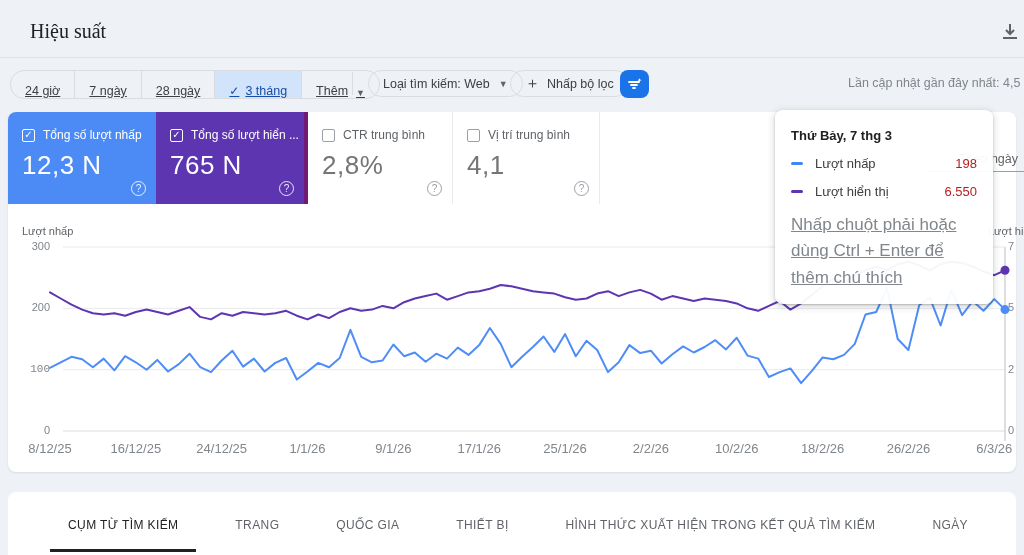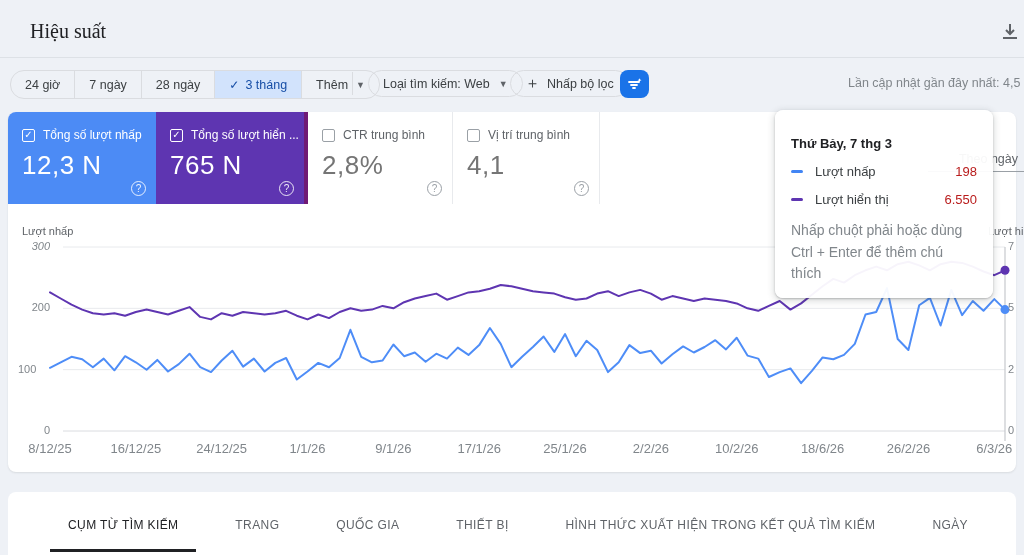--- a/index.html
+++ b/index.html
@@ -10,21 +10,21 @@
     color:#202124;-webkit-font-smoothing:antialiased;
   }
   
   .page-title{position:absolute;left:30px;top:20px;font-size:20px;font-weight:400;color:#202124;font-family:Liberation Serif, serif;}
   .dl-icon{position:absolute;left:1002px;top:23px;width:30px;height:20px;color:#5f6368;}
   .header-divider{position:absolute;left:0;top:57px;width:1024px;height:1px;background:#dde1e6;}
 
   
   .chip-row{position:absolute;left:0;top:70px;width:1024px;height:27px;}
   .seg{position:absolute;left:10px;top:0;display:flex;height:27px;border:1px solid #dadce0;border-radius:14px;overflow:hidden;background:transparent;}
-  .seg-item{display:flex;align-items:center;gap:6px;padding:0 14px;font-size:12.5px;color:#3c4043;border-left:1px solid #dadce0;cursor:pointer;white-space:nowrap;background:transparent;}
+  .seg-item{display:flex;align-items:flex-end;gap:6px;padding:0 14px;font-size:12.5px;color:#3c4043;border-left:1px solid #dadce0;cursor:pointer;white-space:nowrap;background:transparent;text-decoration:underline;}
   .seg-item:first-child{border-left:none;}
   .seg-item.active{background:#d2e3fc;color:#174ea6;font-weight:500;}
   .seg-item .check{font-size:12px;color:#174ea6;}
   .caret{font-size:9px;color:#5f6368;margin-left:2px;}
   .v-divider{position:absolute;left:352px;top:2px;width:1px;height:23px;background:#dadce0;}
   .pill{position:absolute;top:0;display:flex;align-items:center;gap:7px;height:27px;padding:0 14px;border:1px solid #dadce0;border-radius:14px;font-size:12.5px;color:#3c4043;cursor:pointer;box-sizing:border-box;white-space:nowrap;}
   .pill-search{left:368px;}
   .pill-filter{left:510px;}
   .plus-glyph{font-size:15px;color:#3c4043;}
   .sparkle-btn{position:absolute;left:620px;top:0;width:29px;height:28px;background:#1a73e8;border:none;border-radius:8px;display:flex;align-items:center;justify-content:center;cursor:pointer;}
@@ -50,28 +50,28 @@
   
   .axis-title{position:absolute;font-size:11px;color:#5f6368;}
   #chart-svg{position:absolute;left:0;top:222px;}
   .tick-label{position:absolute;font-size:11px;color:#80868b;}
   .x-label{position:absolute;top:441px;width:80px;text-align:center;font-size:13px;color:#80868b;}
 
   
   .granularity{position:absolute;left:928px;top:147px;width:96px;height:25px;border-bottom:1px solid #9aa0a6;font-size:12.5px;color:#5f6368;text-align:right;padding-right:6px;box-sizing:border-box;line-height:25px;z-index:5;cursor:pointer;}
 
   
-  .tooltip{position:absolute;left:775px;top:110px;width:218px;box-sizing:border-box;padding:26px 16px 13px;background:rgba(255,255,255,.95);border-radius:8px;z-index:10;
+  .tooltip{position:absolute;left:775px;top:110px;width:218px;box-sizing:border-box;padding:18px 16px 13px;background:rgba(255,255,255,.95);border-radius:8px;z-index:10;
     box-shadow:0 1px 2px rgba(60,64,67,.3),0 2px 6px 2px rgba(60,64,67,.15);}
   .tt-title{font-size:13px;font-weight:700;color:#202124;margin-bottom:13px;}
   .tt-row{display:flex;align-items:center;margin-bottom:13px;font-size:13px;color:#3c4043;}
   .tt-swatch{width:12px;height:3.5px;border-radius:2px;margin-right:12px;flex:none;}
   .tt-label{flex:1;}
   .tt-value{color:#b91c1c;}
-  .tt-hint{font-size:14px;color:#80868b;line-height:1.55;margin-top:2px;}
+  .tt-hint{font-size:17px;color:#80868b;line-height:1.55;margin-top:2px;text-decoration:underline;}
 
   
   .tabs-bar{position:absolute;left:8px;top:492px;width:1008px;height:70px;background:#fff;border-radius:8px 8px 0 0;}
   .tabs{display:flex;justify-content:space-between;align-items:stretch;padding:0 30px 0 42px;height:52px;margin-top:8px;text-align:right;}
   .tab{display:flex;align-items:center;padding:0 18px;font-size:12px;letter-spacing:.4px;color:#5f6368;font-weight:500;border-bottom:3px solid transparent;white-space:nowrap;cursor:pointer;}
   .tab.active{color:#202124;border-bottom-color:#202124;}
 </style>
 </head>
 <body>
 
@@ -164,37 +164,37 @@
     <line x1="63" y1="86.33333333333333" x2="1005" y2="86.33333333333333" stroke="#e8eaed" stroke-width="1"></line>
     <line x1="63" y1="25" x2="1005" y2="25" stroke="#e8eaed" stroke-width="1"></line>
     <line x1="1005" y1="25" x2="1005" y2="219" stroke="#c6c9cd" stroke-width="1.2"></line>
     <polyline points="50.0,145.8 60.7,140.3 71.5,134.8 82.2,137.2 92.9,145.2 103.7,136.6 114.4,148.3 125.1,134.2 135.8,140.3 146.6,147.7 157.3,137.9 168.0,149.5 178.8,142.1 189.5,131.7 200.2,145.2 211.0,150.1 221.7,138.5 232.4,128.7 243.1,144.6 253.9,136.6 264.6,149.5 275.3,140.9 286.1,136.0 296.8,157.5 307.5,149.5 318.3,140.9 329.0,145.2 339.7,136.0 350.4,107.8 361.2,134.8 371.9,140.3 382.6,138.5 393.4,122.5 404.1,134.2 414.8,130.5 425.6,139.7 436.3,131.7 447.0,136.6 457.8,125.6 468.5,132.9 479.2,123.1 489.9,106.0 500.7,121.9 511.4,145.2 522.1,134.8 532.9,125.0 543.6,114.5 554.3,129.9 565.1,112.1 575.8,134.2 586.5,118.8 597.2,128.0 608.0,150.1 618.7,140.3 629.4,123.1 640.2,131.1 650.9,128.7 661.6,141.5 672.4,132.3 683.1,124.4 693.8,130.5 704.6,125.0 715.3,118.2 726.0,127.4 736.7,115.8 747.5,133.6 758.2,136.6 768.9,155.0 779.7,150.1 790.4,146.4 801.1,161.2 811.9,148.9 822.6,135.4 833.3,137.2 844.0,132.9 854.8,121.9 865.5,92.5 876.2,90.0 887.0,66.1 897.7,117.0 908.4,128.0 919.2,83.3 929.9,75.9 940.6,103.5 951.3,67.9 962.1,93.1 972.8,79.0 983.5,88.8 994.3,77.1 1005.0,87.6" fill="none" stroke="#4e8df7" stroke-width="2" stroke-linejoin="round" stroke-linecap="round"></polyline>
     <circle cx="1005" cy="87.56" r="4.5" fill="#4e8df7"></circle>
     <polyline points="50.0,70.4 60.7,76.5 71.5,82.7 82.2,87.6 92.9,91.2 103.7,92.5 114.4,91.2 125.1,93.7 135.8,90.0 146.6,87.6 157.3,90.0 168.0,92.5 178.8,88.8 189.5,85.1 200.2,94.9 211.0,97.4 221.7,91.2 232.4,93.7 243.1,90.0 253.9,91.2 264.6,92.5 275.3,91.2 286.1,88.8 296.8,93.7 307.5,97.4 318.3,92.5 329.0,96.1 339.7,90.0 350.4,86.3 361.2,88.8 371.9,87.6 382.6,83.9 393.4,86.3 404.1,80.2 414.8,76.5 425.6,74.1 436.3,71.6 447.0,77.7 457.8,74.1 468.5,70.4 479.2,69.2 489.9,66.7 500.7,63.0 511.4,64.3 522.1,66.7 532.9,69.2 543.6,70.4 554.3,71.6 565.1,75.3 575.8,77.7 586.5,76.5 597.2,71.6 608.0,69.2 618.7,74.1 629.4,70.4 640.2,67.9 650.9,71.6 661.6,77.7 672.4,74.1 683.1,76.5 693.8,79.0 704.6,76.5 715.3,77.7 726.0,79.0 736.7,81.4 747.5,86.3 758.2,88.8 768.9,83.9 779.7,79.0 790.4,87.6 801.1,81.4 811.9,72.8 822.6,64.3 833.3,56.9 844.0,60.6 854.8,53.2 865.5,48.3 876.2,44.6 887.0,48.3 897.7,42.2 908.4,39.7 919.2,43.4 929.9,48.3 940.6,42.2 951.3,39.7 962.1,40.9 972.8,44.6 983.5,49.5 994.3,53.2 1005.0,48.3" fill="none" stroke="#5e35b1" stroke-width="2" stroke-linejoin="round" stroke-linecap="round"></polyline>
     <circle cx="1005" cy="48.30666666666667" r="4.5" fill="#5e35b1"></circle>
   </svg>
 <div id="chart-labels">
     <div class="tick-label" style="left: 18px; top: 424px; width: 32px; text-align: right;">0</div>
-    <div class="tick-label" style="left: 18px; top: 362.667px; width: 32px; text-align: left;">100</div>
+    <div class="tick-label" style="left: 18px; top: 362.667px; width: 32px; text-align: right; font-family: Liberation Mono, monospace;">100</div>
     <div class="tick-label" style="left: 18px; top: 301.333px; width: 32px; text-align: right;">200</div>
-    <div class="tick-label" style="left: 18px; top: 240px; width: 32px; text-align: right; font-style: italic;">300</div>
+    <div class="tick-label" style="left: 18px; top: 240px; width: 32px; text-align: right;">300</div>
     <div class="tick-label" style="left: 1008px; top: 240px;">7</div>
     <div class="tick-label" style="left: 1008px; top: 301.333px;">5</div>
     <div class="tick-label" style="left: 1008px; top: 362.667px;">2</div>
     <div class="tick-label" style="left: 1008px; top: 424px;">0</div>
     <div class="x-label" style="left: 10px;">8/12/25</div>
     <div class="x-label" style="left: 95.8427px;">16/12/25</div>
     <div class="x-label" style="left: 181.685px;">24/12/25</div>
     <div class="x-label" style="left: 267.528px;">1/1/26</div>
     <div class="x-label" style="left: 353.371px;">9/1/26</div>
     <div class="x-label" style="left: 439.213px;">17/1/26</div>
     <div class="x-label" style="left: 525.056px;">25/1/26</div>
     <div class="x-label" style="left: 610.899px;">2/2/26</div>
     <div class="x-label" style="left: 696.742px;">10/2/26</div>
-    <div class="x-label" style="left: 782.584px;">18/6/26</div>
+    <div class="x-label" style="left: 782.584px;">18/2/26</div>
     <div class="x-label" style="left: 868.427px;">26/2/26</div>
     <div class="x-label" style="left: 954.27px;">6/3/26</div>
   </div>
 
 <div class="granularity">Theo ngày</div>
 
 <div class="tooltip">
   <div class="tt-title">Thứ Bảy, 7 thg 3</div>
   <div class="tt-row">
     <span class="tt-swatch sw0" style="background: rgb(66, 133, 244);"></span>

